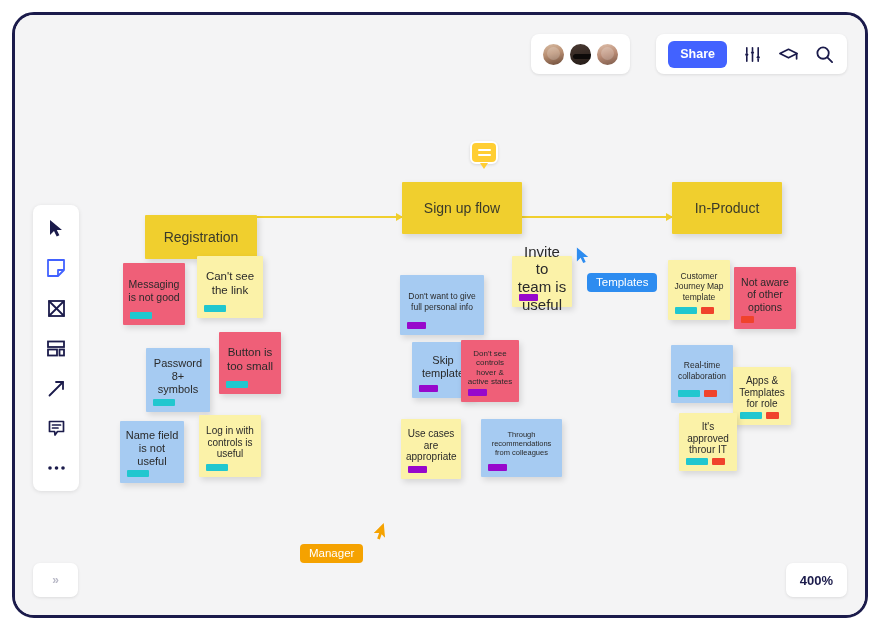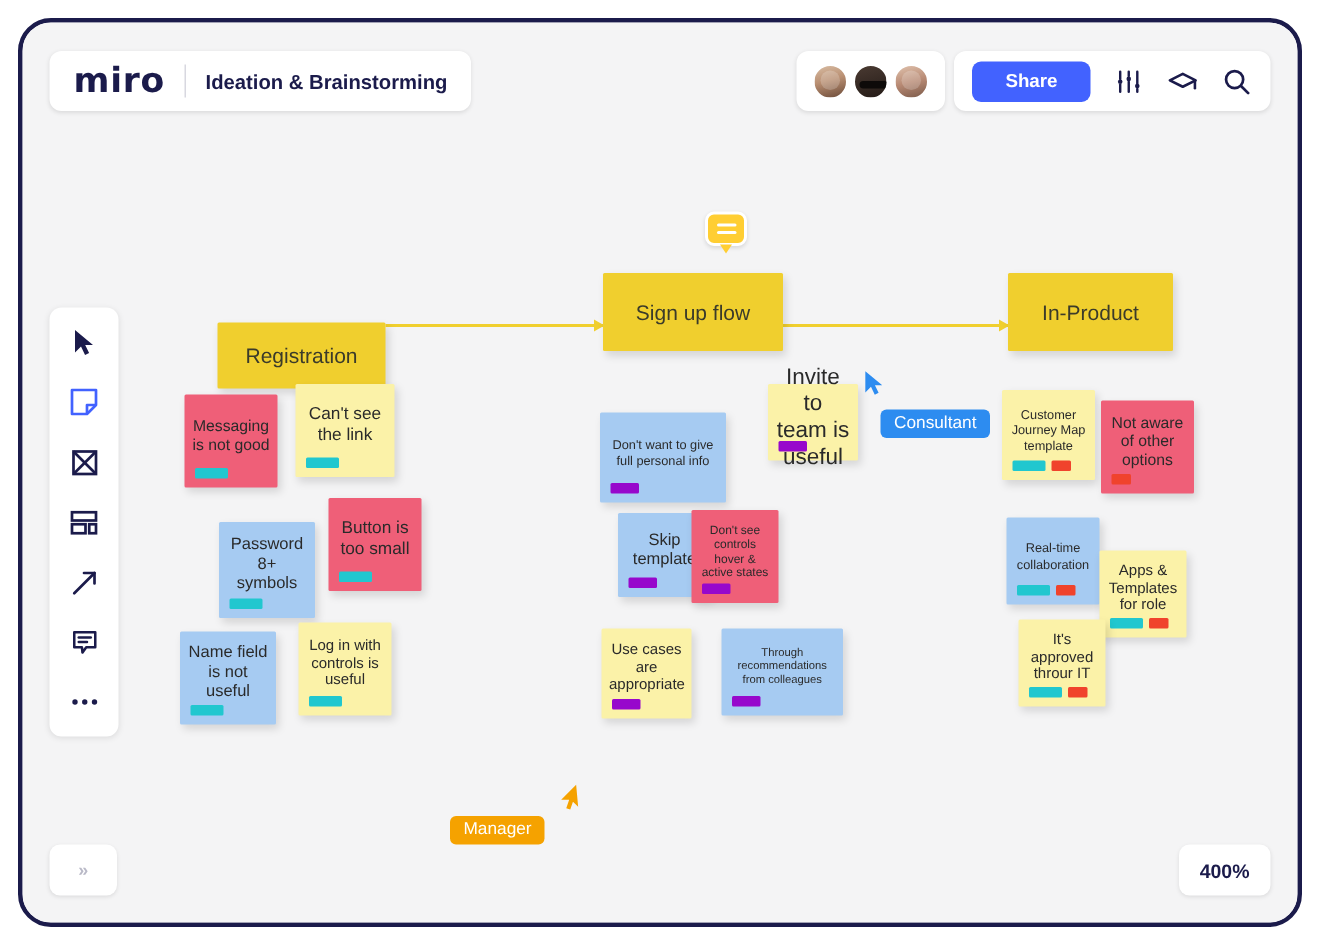--- a/index.html
+++ b/index.html
@@ -82,21 +82,21 @@
     position: absolute; right: 18px; top: 19px;
     height: 40px; padding: 0 12px;
     background: #fff; border-radius: 8px;
     display: flex; align-items: center; gap: 14px;
     box-shadow: 0 1px 3px rgba(0,0,0,.10);
   }
   .share-btn {
     background: #4262ff; color: #fff;
     font-size: 12.5px; font-weight: 700;
     border: none; border-radius: 6px;
-    height: 27px; padding: 0 22px;
+    height: 27px; padding: 0 12px;
     cursor: pointer;
     font-family: "Liberation Sans", sans-serif;
   }
   .icon-btn {
     width: 22px; height: 22px;
     display: flex; align-items: center; justify-content: center;
     cursor: pointer; color: #1b1b4b;
   }
 
   
@@ -211,25 +211,20 @@
     cursor: pointer;
     color: #1b1b4b; font-size: 13px; font-weight: 700;
   }
 </style>
 </head>
 <body>
 
 <div class="app-frame">
   <div class="canvas">
 
-    <div class="logo-pill">
-      <span class="miro-logo">miro</span>
-      <span class="logo-div"></span>
-      <span class="board-title">Ideation &amp; Brainstorming</span>
-    </div>
 
     <div class="avatar-pill">
       <span class="avatar av1"></span>
       <span class="avatar av2"></span>
       <span class="avatar av3"></span>
     </div>
 
     <div class="action-pill">
       <button class="share-btn">Share</button>
       <span class="icon-btn">
@@ -426,21 +421,21 @@
             <span class="tag red"></span>
           </div>
         </div>
       </div>
 
     <div id="cursors-layer">
         <div class="cursor-group">
           <div style="position: absolute; left: 560px; top: 231px; transform: rotate(0deg);"><svg width="16" height="19" viewBox="0 0 17 19" fill="#2d8cf0">
               <path d="M2 1 L2 16 L6 12 L8.7 17.6 L11.4 16.3 L8.8 11 L14 11 Z"></path>
             </svg></div>
-          <div class="cursor-label lbl-blue" style="left: 572px; top: 258px;">Consultant</div>
+          <div class="cursor-label lbl-blue" style="left: 572px; top: 258px;">Templates</div>
         </div>
         <div class="cursor-group">
           <div style="position: absolute; left: 358px; top: 508px; transform: rotate(45deg);"><svg width="16" height="19" viewBox="0 0 17 19" fill="#f5a200">
               <path d="M2 1 L2 16 L6 12 L8.7 17.6 L11.4 16.3 L8.8 11 L14 11 Z"></path>
             </svg></div>
           <div class="cursor-label lbl-orange" style="left: 285px; top: 529px;">Manager</div>
         </div>
       </div>
 
     <div class="bottom-left">»</div>

